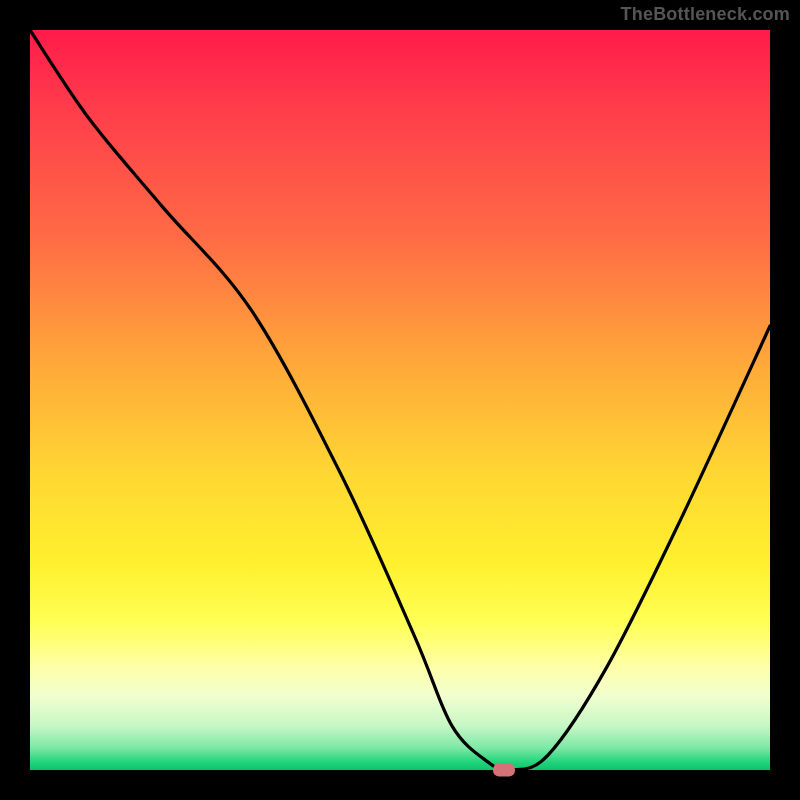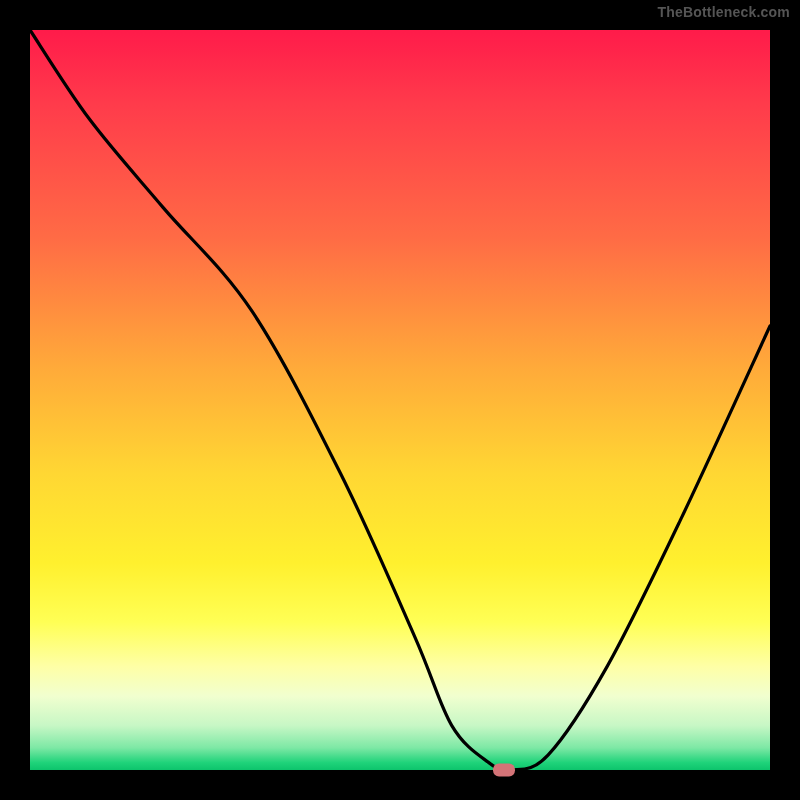--- a/index.html
+++ b/index.html
@@ -15,21 +15,21 @@
     position: relative;
     width: 800px;
     height: 800px;
     background: #000;
   }
   .watermark {
     position: absolute;
     top: 4px;
     right: 10px;
     color: #555;
-    font-size: 14px;
+    font-size: 18px;
     font-weight: 600;
     letter-spacing: 0.2px;
     user-select: none;
   }
   .plot-outer {
     position: absolute;
     left: 30px;
     top: 30px;
     width: 740px;
     height: 740px;

